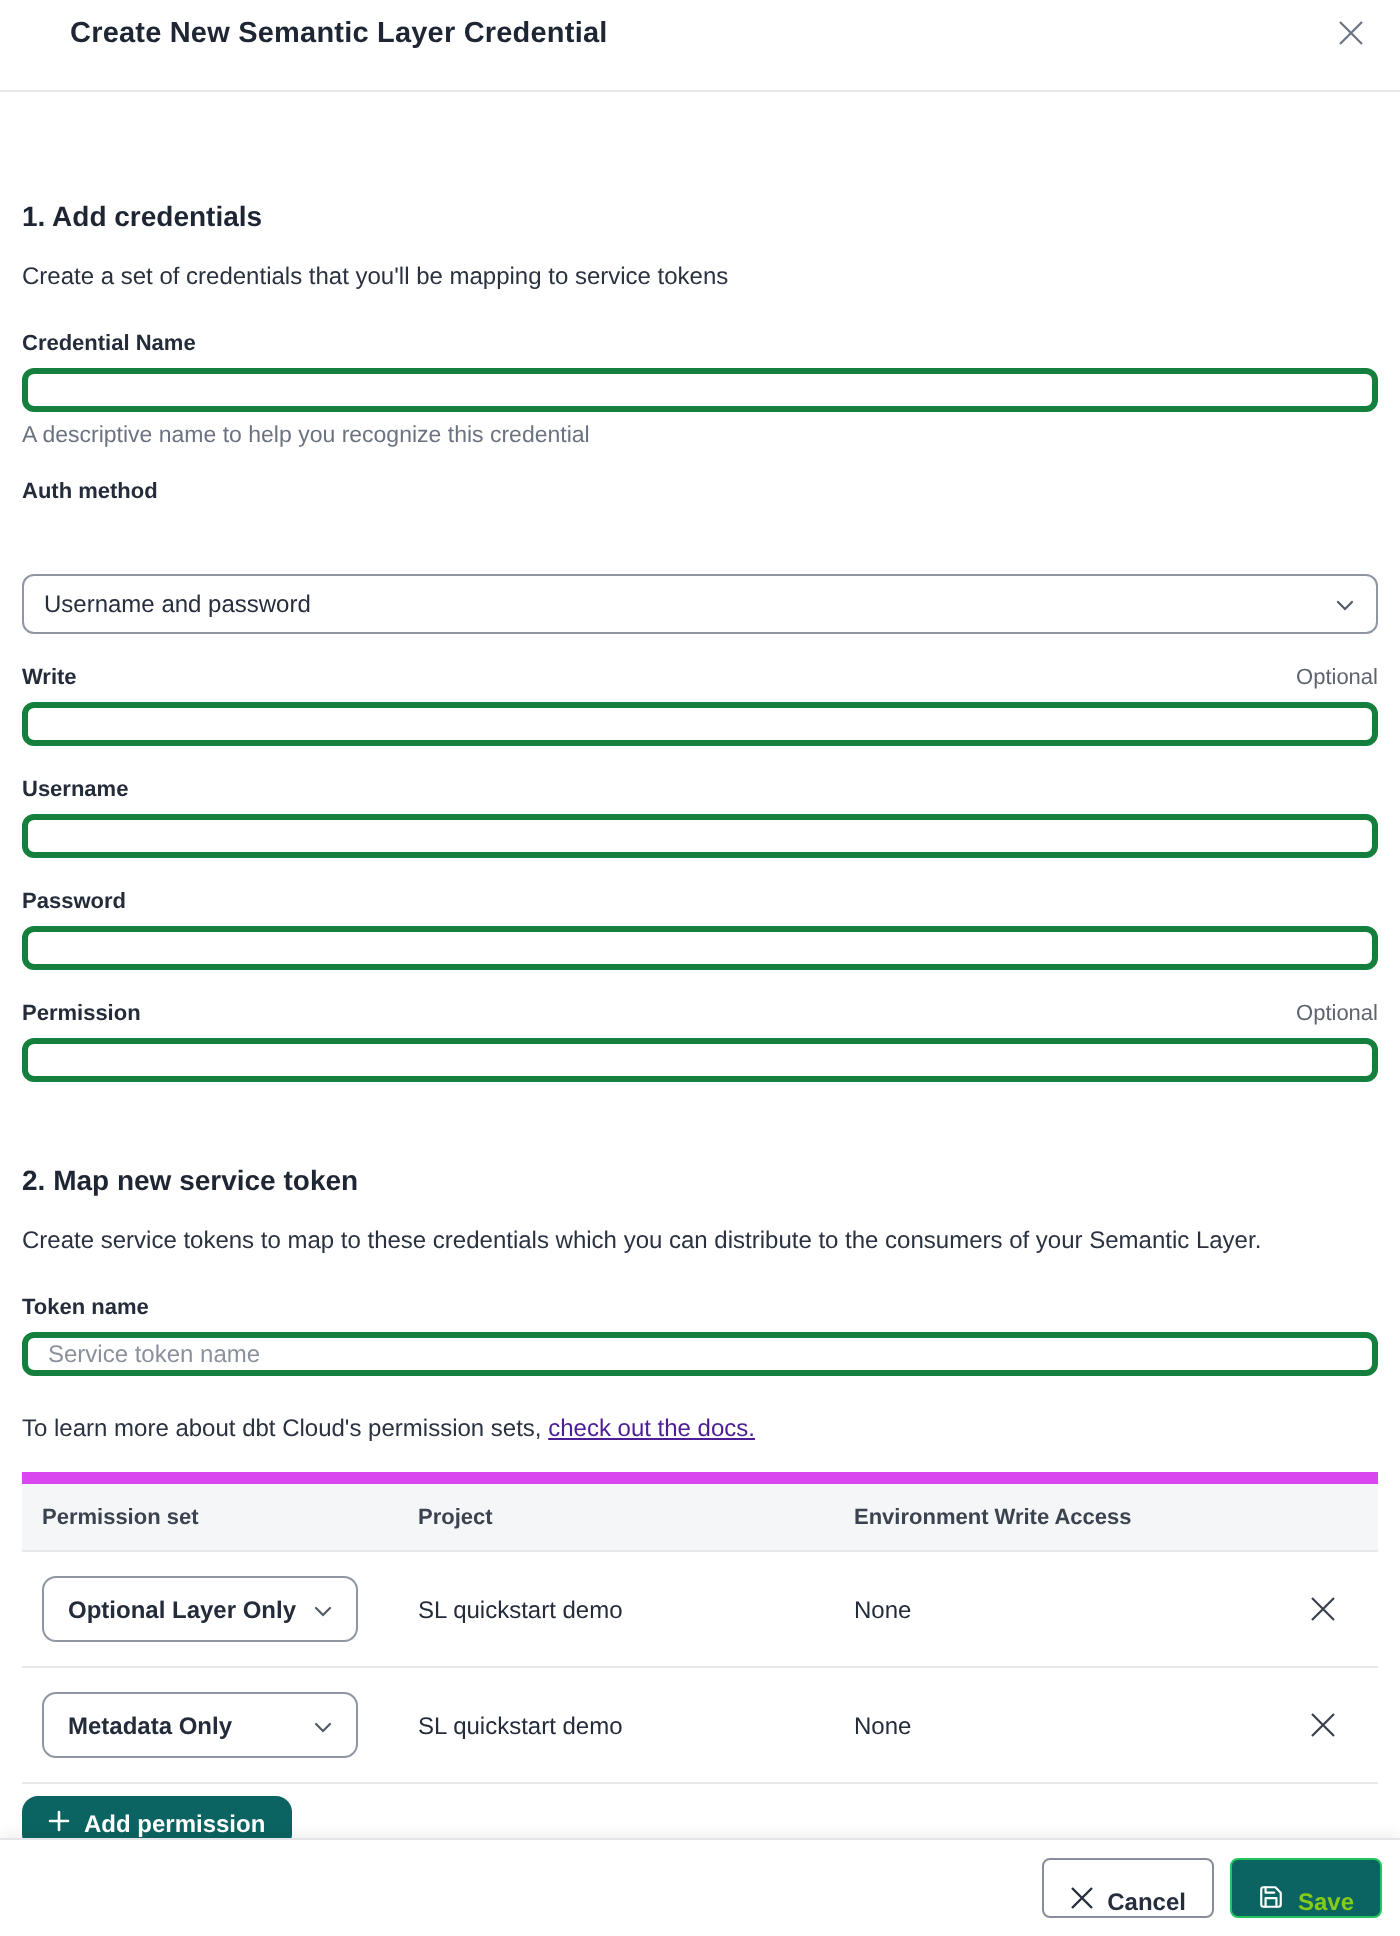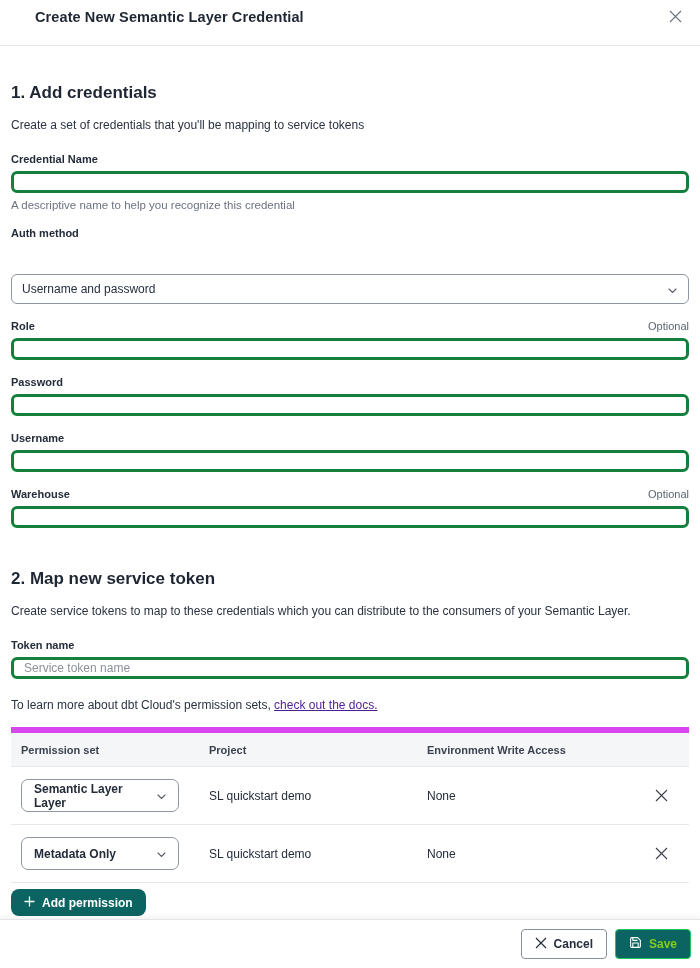--- a/index.html
+++ b/index.html
@@ -21,21 +21,21 @@
     padding:9px 16px 0 11px;
     border-bottom:1px solid #e7e8ea;
   }
   .modal-title { font-size:14.5px; font-weight:700; color:#1f2633; letter-spacing:.1px;margin-left:24px; }
   .close-btn {
     background:none; border:none; cursor:pointer; padding:2px; line-height:0; margin-top:-1px;
   }
 
   
   .modal-body { padding:37px 11px 0; }
-  .section-heading { font-size:17px; font-weight:700; color:#1f2633; margin-bottom:15px; }
+  .section-heading { font-size:14px; font-weight:700; color:#1f2633; margin-bottom:15px;margin-top:17px; }
   .section-desc { font-size:12px; color:#2a3240; margin-bottom:21px; }
 
   .field { margin-bottom:16px; }
   .label-row { display:flex; justify-content:space-between; align-items:flex-end; margin-bottom:6px; }
   .field-label { font-size:11px; font-weight:700; color:#242c3a; }
   .optional-tag { font-size:11px; color:#5d6470; }
   .text-input {
     width:100%; height:22px;
     border:3px solid #15803d; border-radius:6px;
     padding:0 10px; font-size:12px; color:#404040;
@@ -110,21 +110,21 @@
     position:absolute; left:0; right:0; bottom:0;
     height:49px;
     background:#ffffff;
     border-top:1px solid #e4e5e8;
     box-shadow:0 -3px 6px rgba(0,0,0,.05);
     display:flex; align-items:center; justify-content:flex-end;
     gap:8px; padding:0 9px;
   }
   .btn {
     height:30px; border-radius:4px;
-    display:inline-flex; align-items:center; gap:7px;
+    display:inline-flex; align-items:flex-end; gap:7px;
     padding:0 13px; font-size:12px; font-weight:700;
     font-family:"Liberation Sans", sans-serif;
     cursor:pointer;
   }
   .btn-cancel { background:#fff; border:1px solid #878e99; color:#262e3d; }
   .btn-save { background:#0c6462; border:1px solid #22c55e; color:#84cc16; }
 </style>
 </head>
 <body>
 
@@ -162,43 +162,43 @@
         <span class="chevron">
           <svg width="9" height="6" viewBox="0 0 9 6">
               <path d="M1 1l3.5 3.5L8 1" stroke="#545b66" stroke-width="1.1" fill="none" stroke-linecap="round"></path>
             </svg>
         </span>
       </div>
     </div>
 
     <div class="field">
       <div class="label-row">
-        <span class="field-label">Role</span>
+        <span class="field-label">Write</span>
         <span class="optional-tag">Optional</span>
       </div>
       <input class="text-input" type="text" value="" style="">
     </div>
 
     <div class="field">
       <div class="label-row">
+        <span class="field-label">Username</span>
+      </div>
+      <input class="text-input" type="text" value="" style="">
+    </div>
+
+    <div class="field">
+      <div class="label-row">
         <span class="field-label">Password</span>
       </div>
       <input class="text-input" type="password" value="" style="">
     </div>
 
     <div class="field">
       <div class="label-row">
-        <span class="field-label">Username</span>
-      </div>
-      <input class="text-input" type="text" value="" style="">
-    </div>
-
-    <div class="field">
-      <div class="label-row">
-        <span class="field-label">Warehouse</span>
+        <span class="field-label">Permission</span>
         <span class="optional-tag">Optional</span>
       </div>
       <input class="text-input" type="text" value="" style="">
     </div>
   </div>
 
   <div class="section-2">
     <div class="section-heading">2. Map new service token</div>
     <div class="section-desc">Create service tokens to map to these credentials which you can distribute to the consumers of your Semantic Layer.</div>
 
@@ -217,21 +217,21 @@
     <div class="perm-table">
       <div class="t-header">
         <span>Permission set</span>
         <span>Project</span>
         <span>Environment Write Access</span>
         <span></span>
       </div>
 
       <div class="t-row">
         <div class="row-select">
-          <span>Semantic Layer Layer</span>
+          <span>Optional Layer Only</span>
           <span>
             <svg width="9" height="6" viewBox="0 0 9 6">
                 <path d="M1 1l3.5 3.5L8 1" stroke="#545b66" stroke-width="1.1" fill="none" stroke-linecap="round"></path>
               </svg>
           </span>
         </div>
         <span>SL quickstart demo</span>
         <span>None</span>
         <button class="remove-btn">
           <span>

